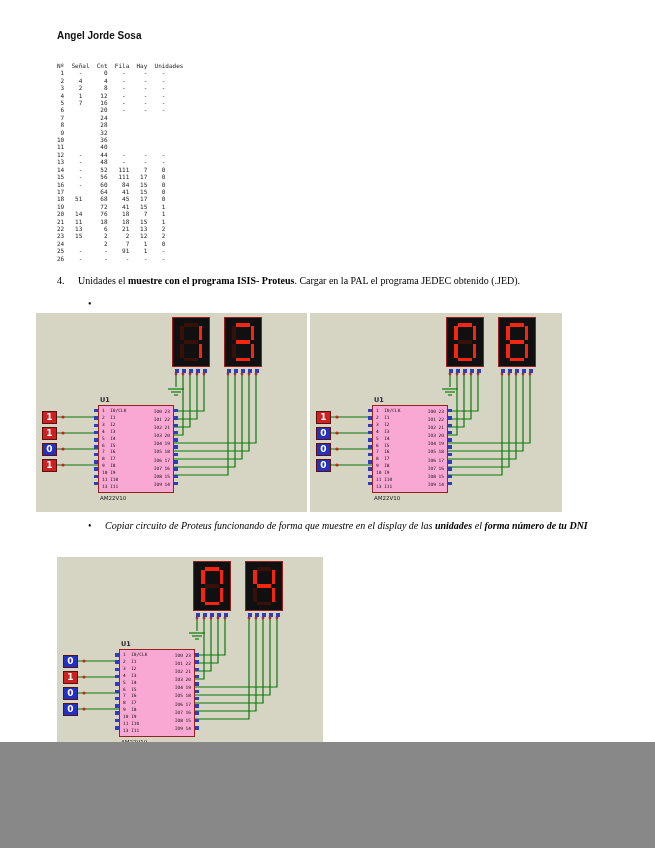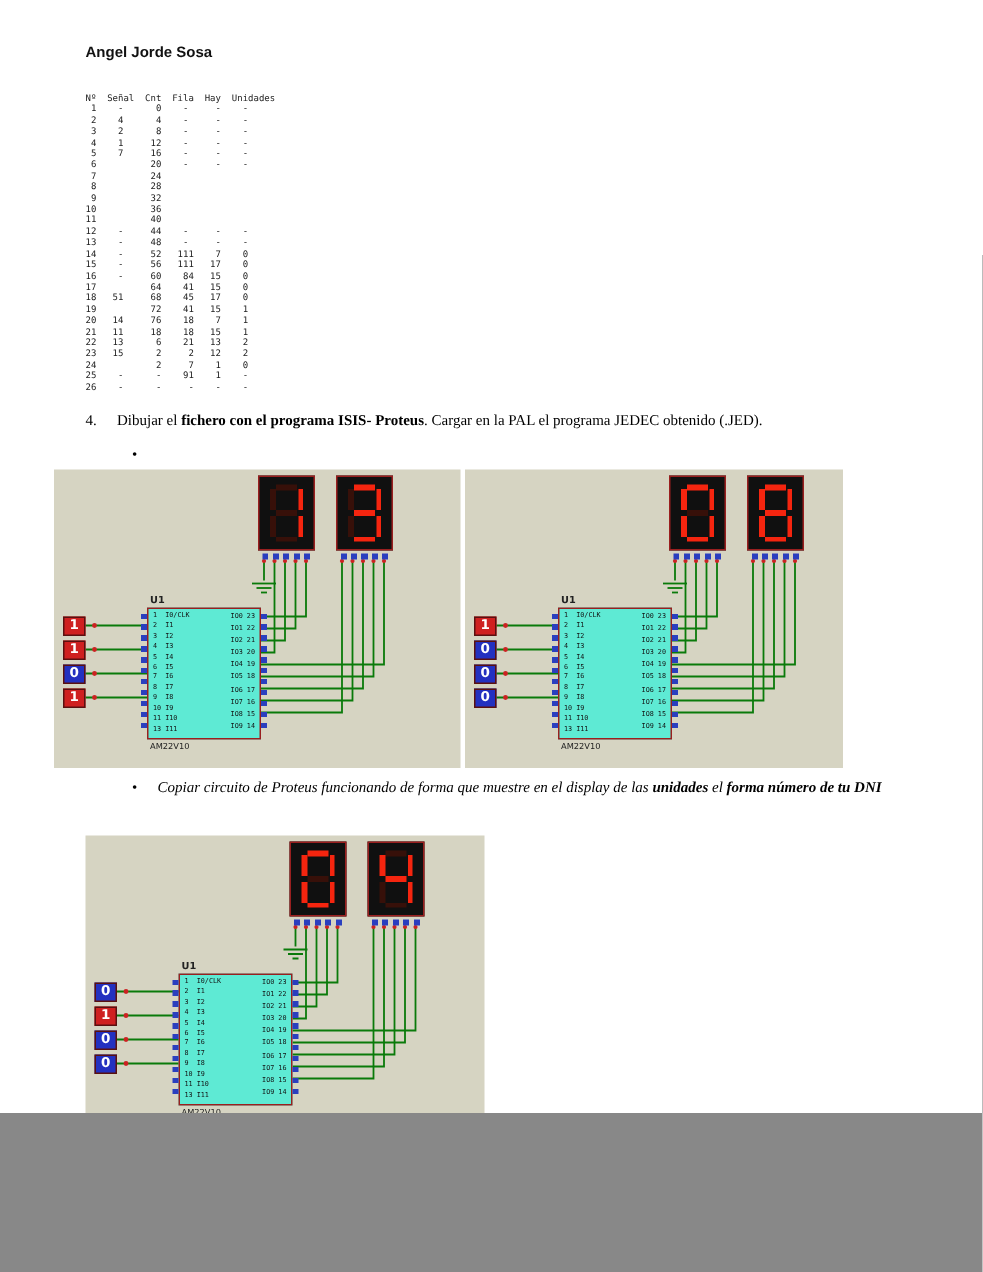--- a/index.html
+++ b/index.html
@@ -45,21 +45,21 @@
   .seg-a{left:5px;top:1px;width:14px;height:3.5px;}
   .seg-g{left:5px;top:18px;width:14px;height:3.5px;}
   .seg-d{left:5px;top:35.5px;width:14px;height:3.5px;}
   .seg-f{left:1px;top:4px;width:3.5px;height:14px;}
   .seg-b{left:19.5px;top:4px;width:3.5px;height:14px;}
   .seg-e{left:1px;top:22px;width:3.5px;height:14px;}
   .seg-c{left:19.5px;top:22px;width:3.5px;height:14px;}
 
   
   .chip{left:62px;top:92px;width:76px;height:88px;box-sizing:border-box;
-        border:1px solid var(--comp-red,#9a1f1f);background:#5eead4;z-index:1;}
+        border:1px solid var(--comp-red,#9a1f1f);background:#f9a8d4;z-index:1;}
   .chip-ref{position:absolute;top:-10px;left:1px;font:bold 6.5px "DejaVu Sans",sans-serif;color:#222;}
   .chip-val{position:absolute;bottom:-9px;left:1px;font:5.5px "DejaVu Sans",sans-serif;color:#222;}
   .pins-left{position:absolute;left:3px;top:2px;margin:0;font:4.5px/6.9px "DejaVu Sans Mono",monospace;color:#111;white-space:pre;}
   .pins-right{position:absolute;right:3px;top:2px;margin:0;font:4.5px/8.1px "DejaVu Sans Mono",monospace;color:#111;white-space:pre;text-align:right;}
   .strip{position:absolute;top:3px;bottom:3px;width:4px;
          background:repeating-linear-gradient(to bottom,var(--pin-blue,#2a3fbf) 0 3.5px,transparent 3.5px 7.3px);}
   .strip-l{left:-5px;}
   .strip-r{right:-5px;}
 
   
@@ -99,21 +99,21 @@
 20   14     76    18    7    1
 21   11     18    18   15    1
 22   13      6    21   13    2
 23   15      2     2   12    2
 24           2     7    1    0
 25    -      -    91    1    -
 26    -      -     -    -    -</pre>
 
   <div class="item4">
     <span class="num">4.</span>
-    <span class="txt"><span>Dibujar el </span><b>fichero con el programa ISIS- Proteus</b><span>. Cargar en la PAL el programa JEDEC obtenido (.JED).</span></span>
+    <span class="txt"><span>Unidades el </span><b>muestre con el programa ISIS- Proteus</b><span>. Cargar en la PAL el programa JEDEC obtenido (.JED).</span></span>
   </div>
 
   <div class="bullet b1">
     <span class="dot">•</span>
   </div>
 
   <div class="panel panel1">
     <div class="wires-slot">
   <svg width="270" height="198" viewBox="0 0 270 198" xmlns="http://www.w3.org/2000/svg">
     <g class="w">

